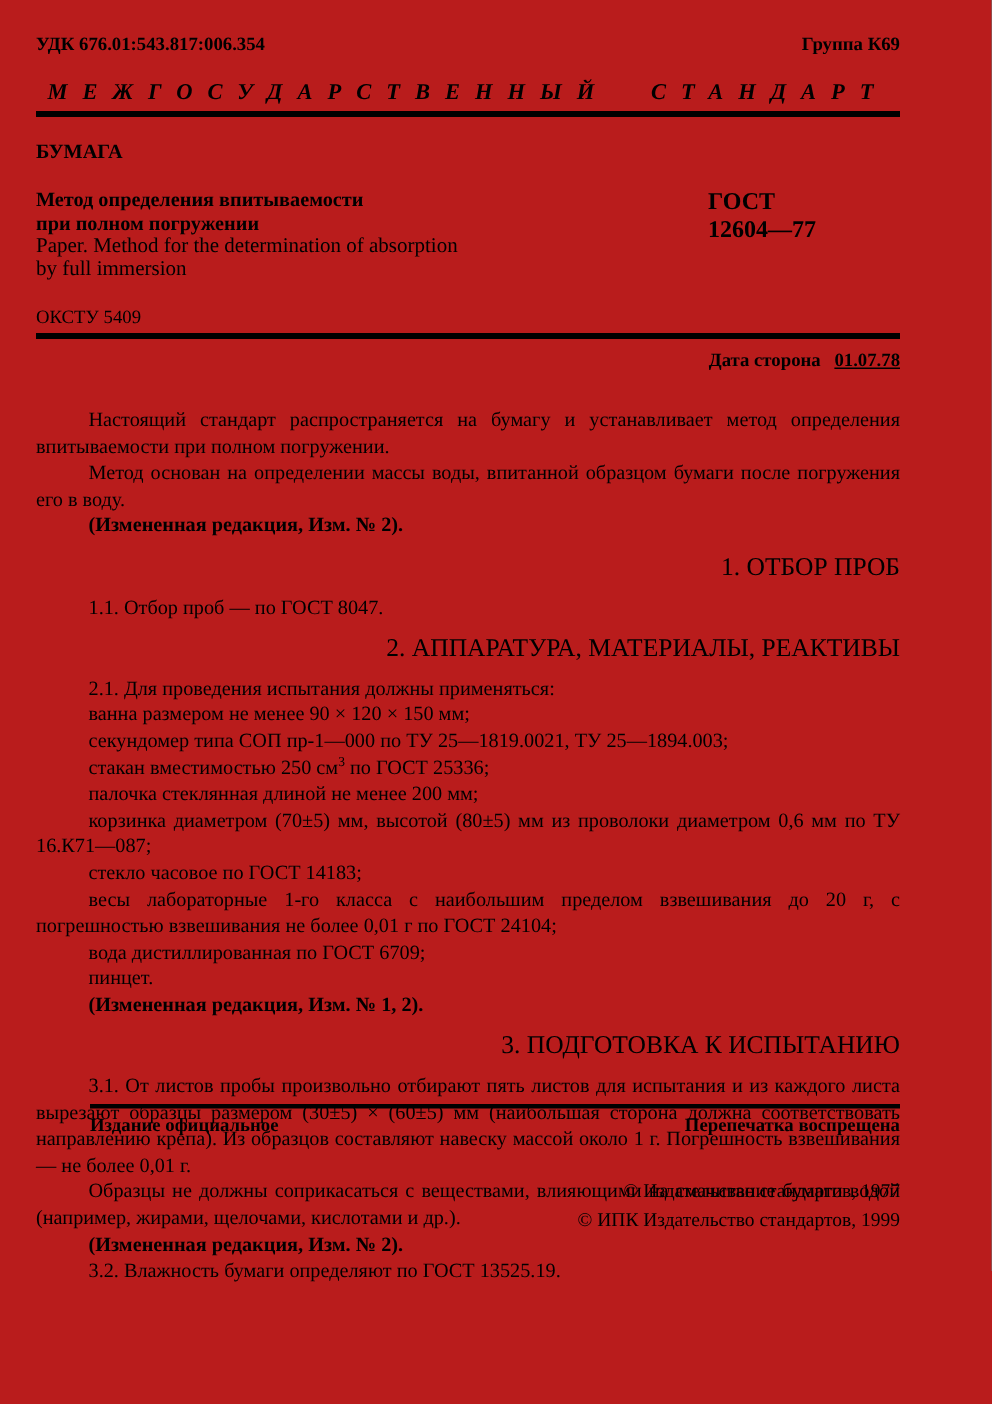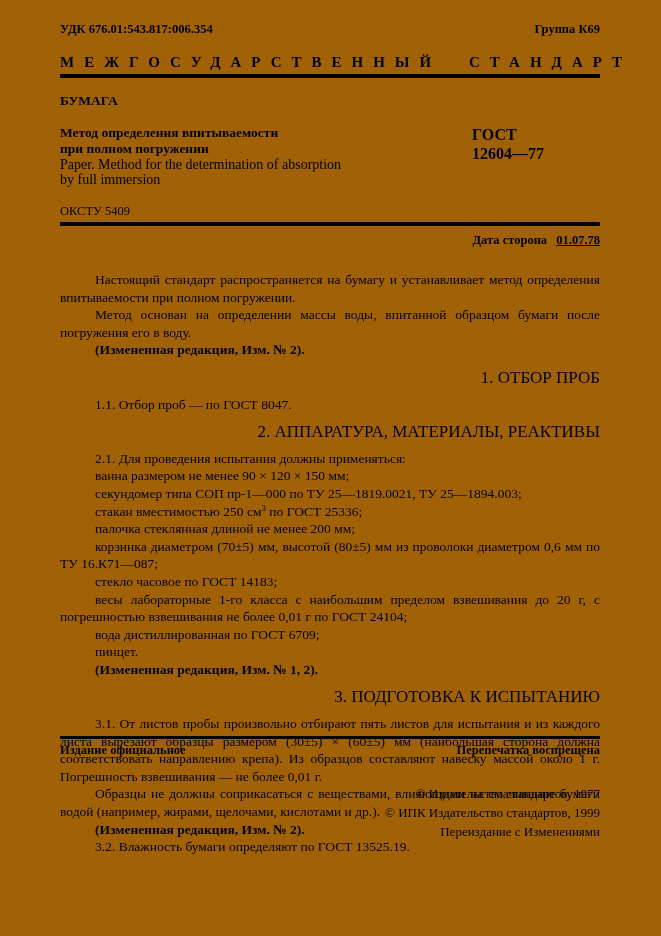--- a/index.html
+++ b/index.html
@@ -1,25 +1,25 @@
 <!DOCTYPE html>
 <html><head>
 <meta charset="utf-8">
 <style>
   html, body { margin: 0; padding: 0; background: #777; }
   .page {
     position: relative;
     width: 661px;
     height: 936px;
     margin: 0 auto;
-    background: #a16207;
+    background: #b91c1c;
     font-family: "Liberation Serif", "DejaVu Serif", serif;
     color: #000;
     box-sizing: border-box;
-    padding: 22px 61px 0 60px;
+    padding: 22px 61px 0 24px;
     overflow: hidden;
   }
   .u { text-decoration: underline; }
 
   
   .topline {
     display: flex;
     justify-content: space-between;
     font-size: 12.5px;
     font-weight: bold;
@@ -27,20 +27,21 @@
 
   
   .banner {
     margin-top: 17px;
     text-align: center;
     font-size: 15px;
     font-weight: bold;
     letter-spacing: 10px;
     word-spacing: 14px;
     white-space: nowrap;
+    font-style: italic;
   }
   .rule {
     height: 4px;
     background: #000;
     margin-top: 3px;
   }
   .rule.thin { height: 3px; }
 
   
   .title-row { display: flex; margin-top: 15px; }
@@ -176,17 +177,16 @@
 
   <div class="footer">
     <div class="rule thin"></div>
     <div class="footer-flags">
       <span>Издание официальное</span>
       <span>Перепечатка воспрещена</span>
     </div>
     <div class="copyright">
       <div>© Издательство стандартов, 1977</div>
       <div>© ИПК Издательство стандартов, 1999</div>
-      <div>Переиздание с Изменениями</div>
     </div>
   </div>
 
 </div>
 
 </body></html>

